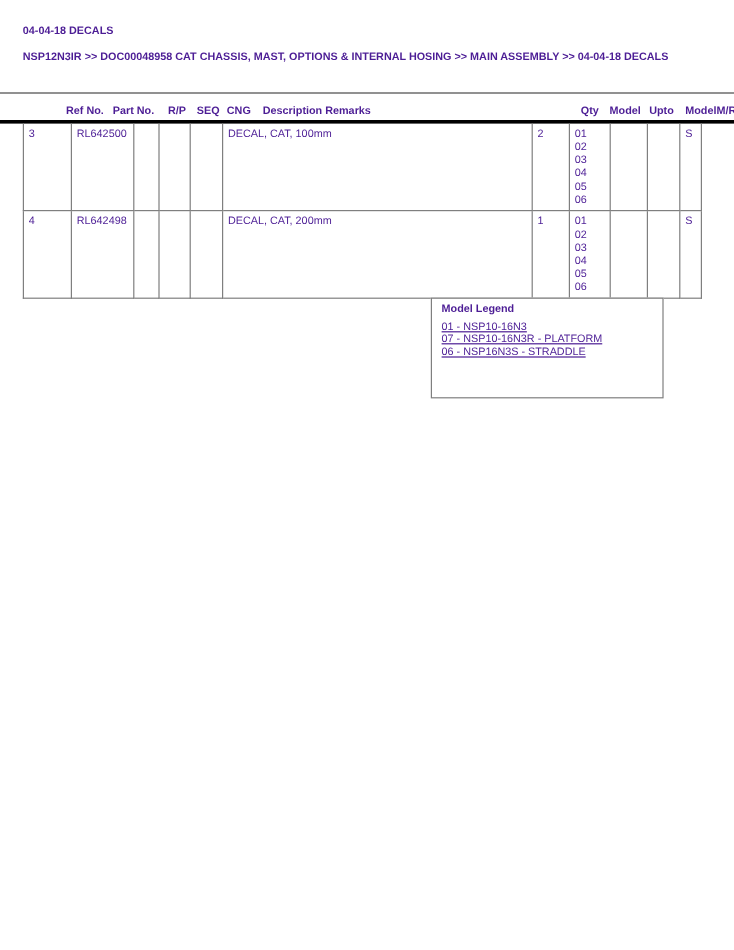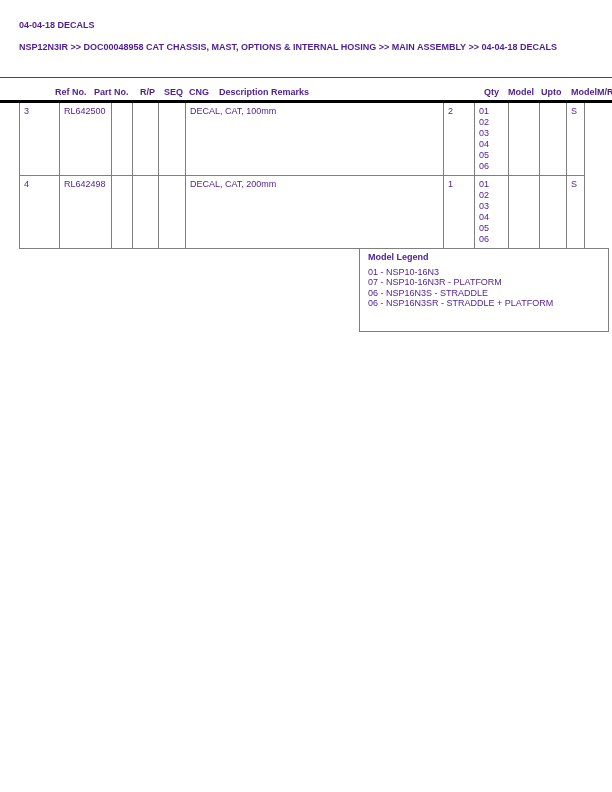--- a/index.html
+++ b/index.html
@@ -73,36 +73,37 @@
     overflow: hidden;
   }
   .parts-table tr.row-a { height: 68px; }
   .parts-table tr.row-b { height: 70px; }
   .parts-table tr.row-a td { border-top: none; }
   .parts-table td.model-cell { white-space: pre-line; }
   .legend {
     position: absolute;
     left: 359px;
     top: 248px;
-    width: 250px;
+    width: 194px;
     height: 84px;
     border: 1px solid #7f7f7f;
     background: #ffffff;
     padding: 3px 2px 0 8px;
   }
   .legend-title {
     font-size: 9px;
     font-weight: bold;
     line-height: 11px;
     margin-bottom: 4px;
   }
   .legend-item {
     font-size: 9px;
     line-height: 10.3px;
     white-space: nowrap;
+    text-decoration: underline;
   }
 </style>
 </head>
 <body>
 
 <div class="page">
 
   <div class="doc-title">04-04-18 DECALS</div>
 
   <div class="breadcrumb">NSP12N3IR &gt;&gt; DOC00048958 CAT CHASSIS, MAST, OPTIONS &amp; INTERNAL HOSING &gt;&gt; MAIN ASSEMBLY &gt;&gt; 04-04-18 DECALS</div>
@@ -178,17 +179,16 @@
       </tr>
     </tbody>
   </table>
 
   <div class="legend">
     <div class="legend-title">Model Legend</div>
     <div class="legend-items">
       <div class="legend-item">01 - NSP10-16N3</div>
       <div class="legend-item">07 - NSP10-16N3R - PLATFORM</div>
       <div class="legend-item">06 - NSP16N3S - STRADDLE</div>
-      <div class="legend-item">06 - NSP16N3SR - STRADDLE + PLATFORM</div>
     </div>
   </div>
 
 </div>
 
 </body></html>

